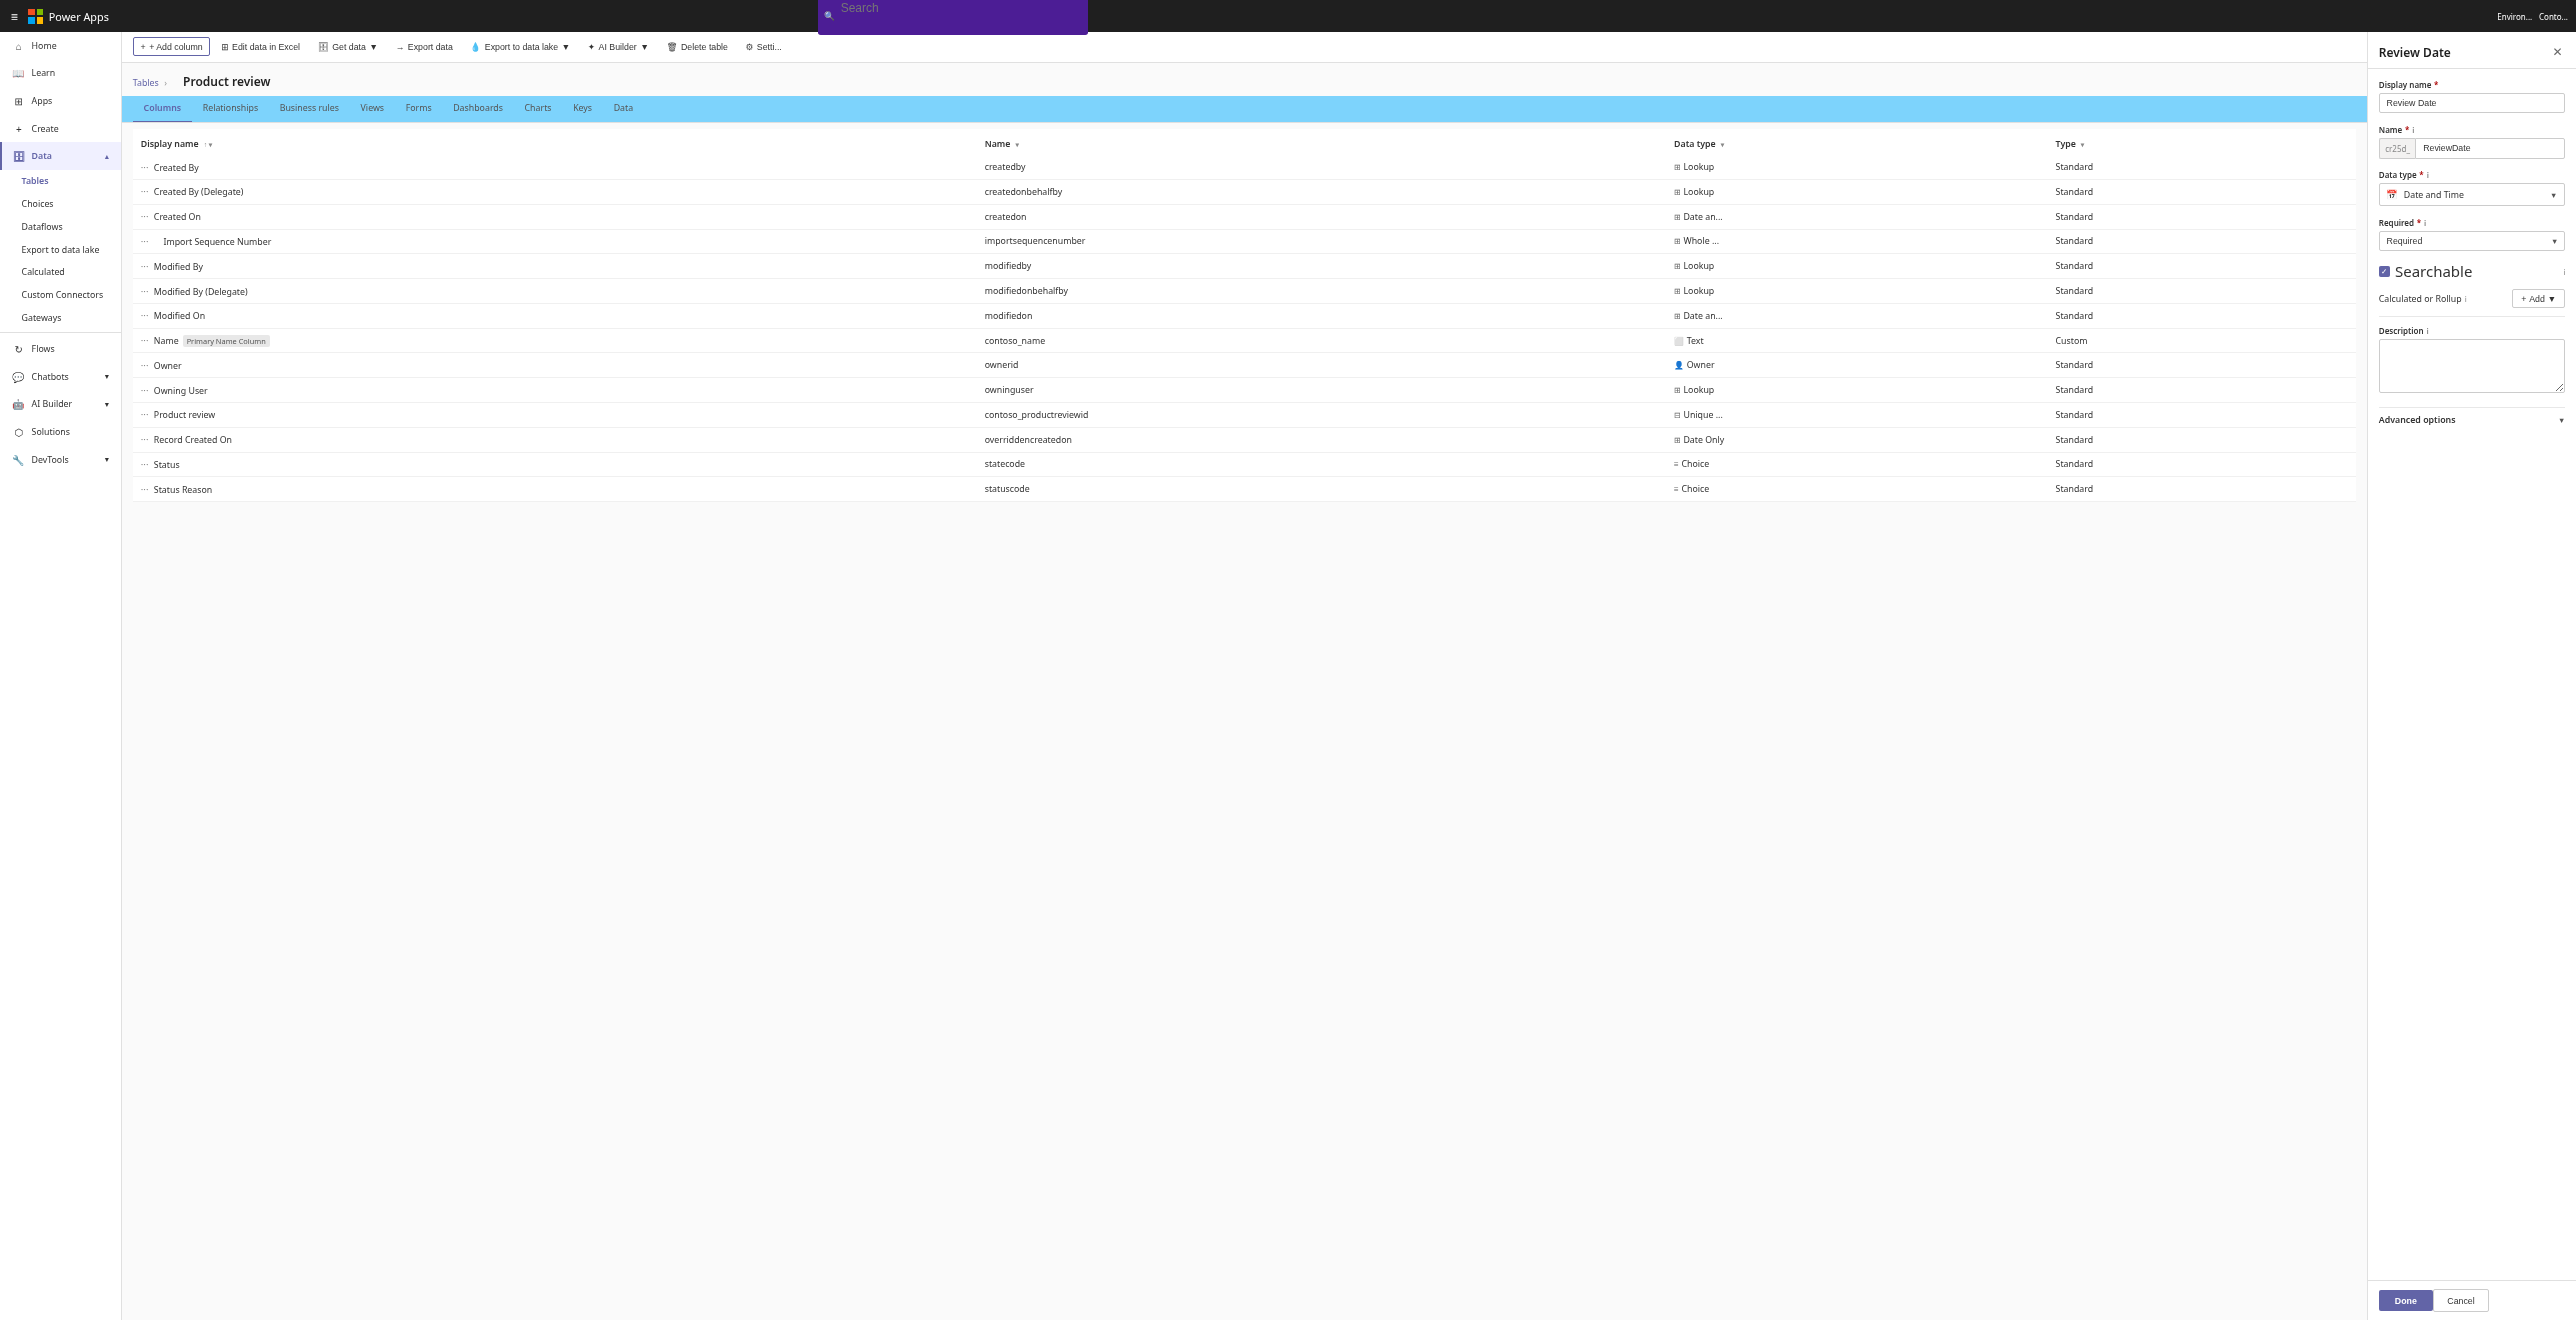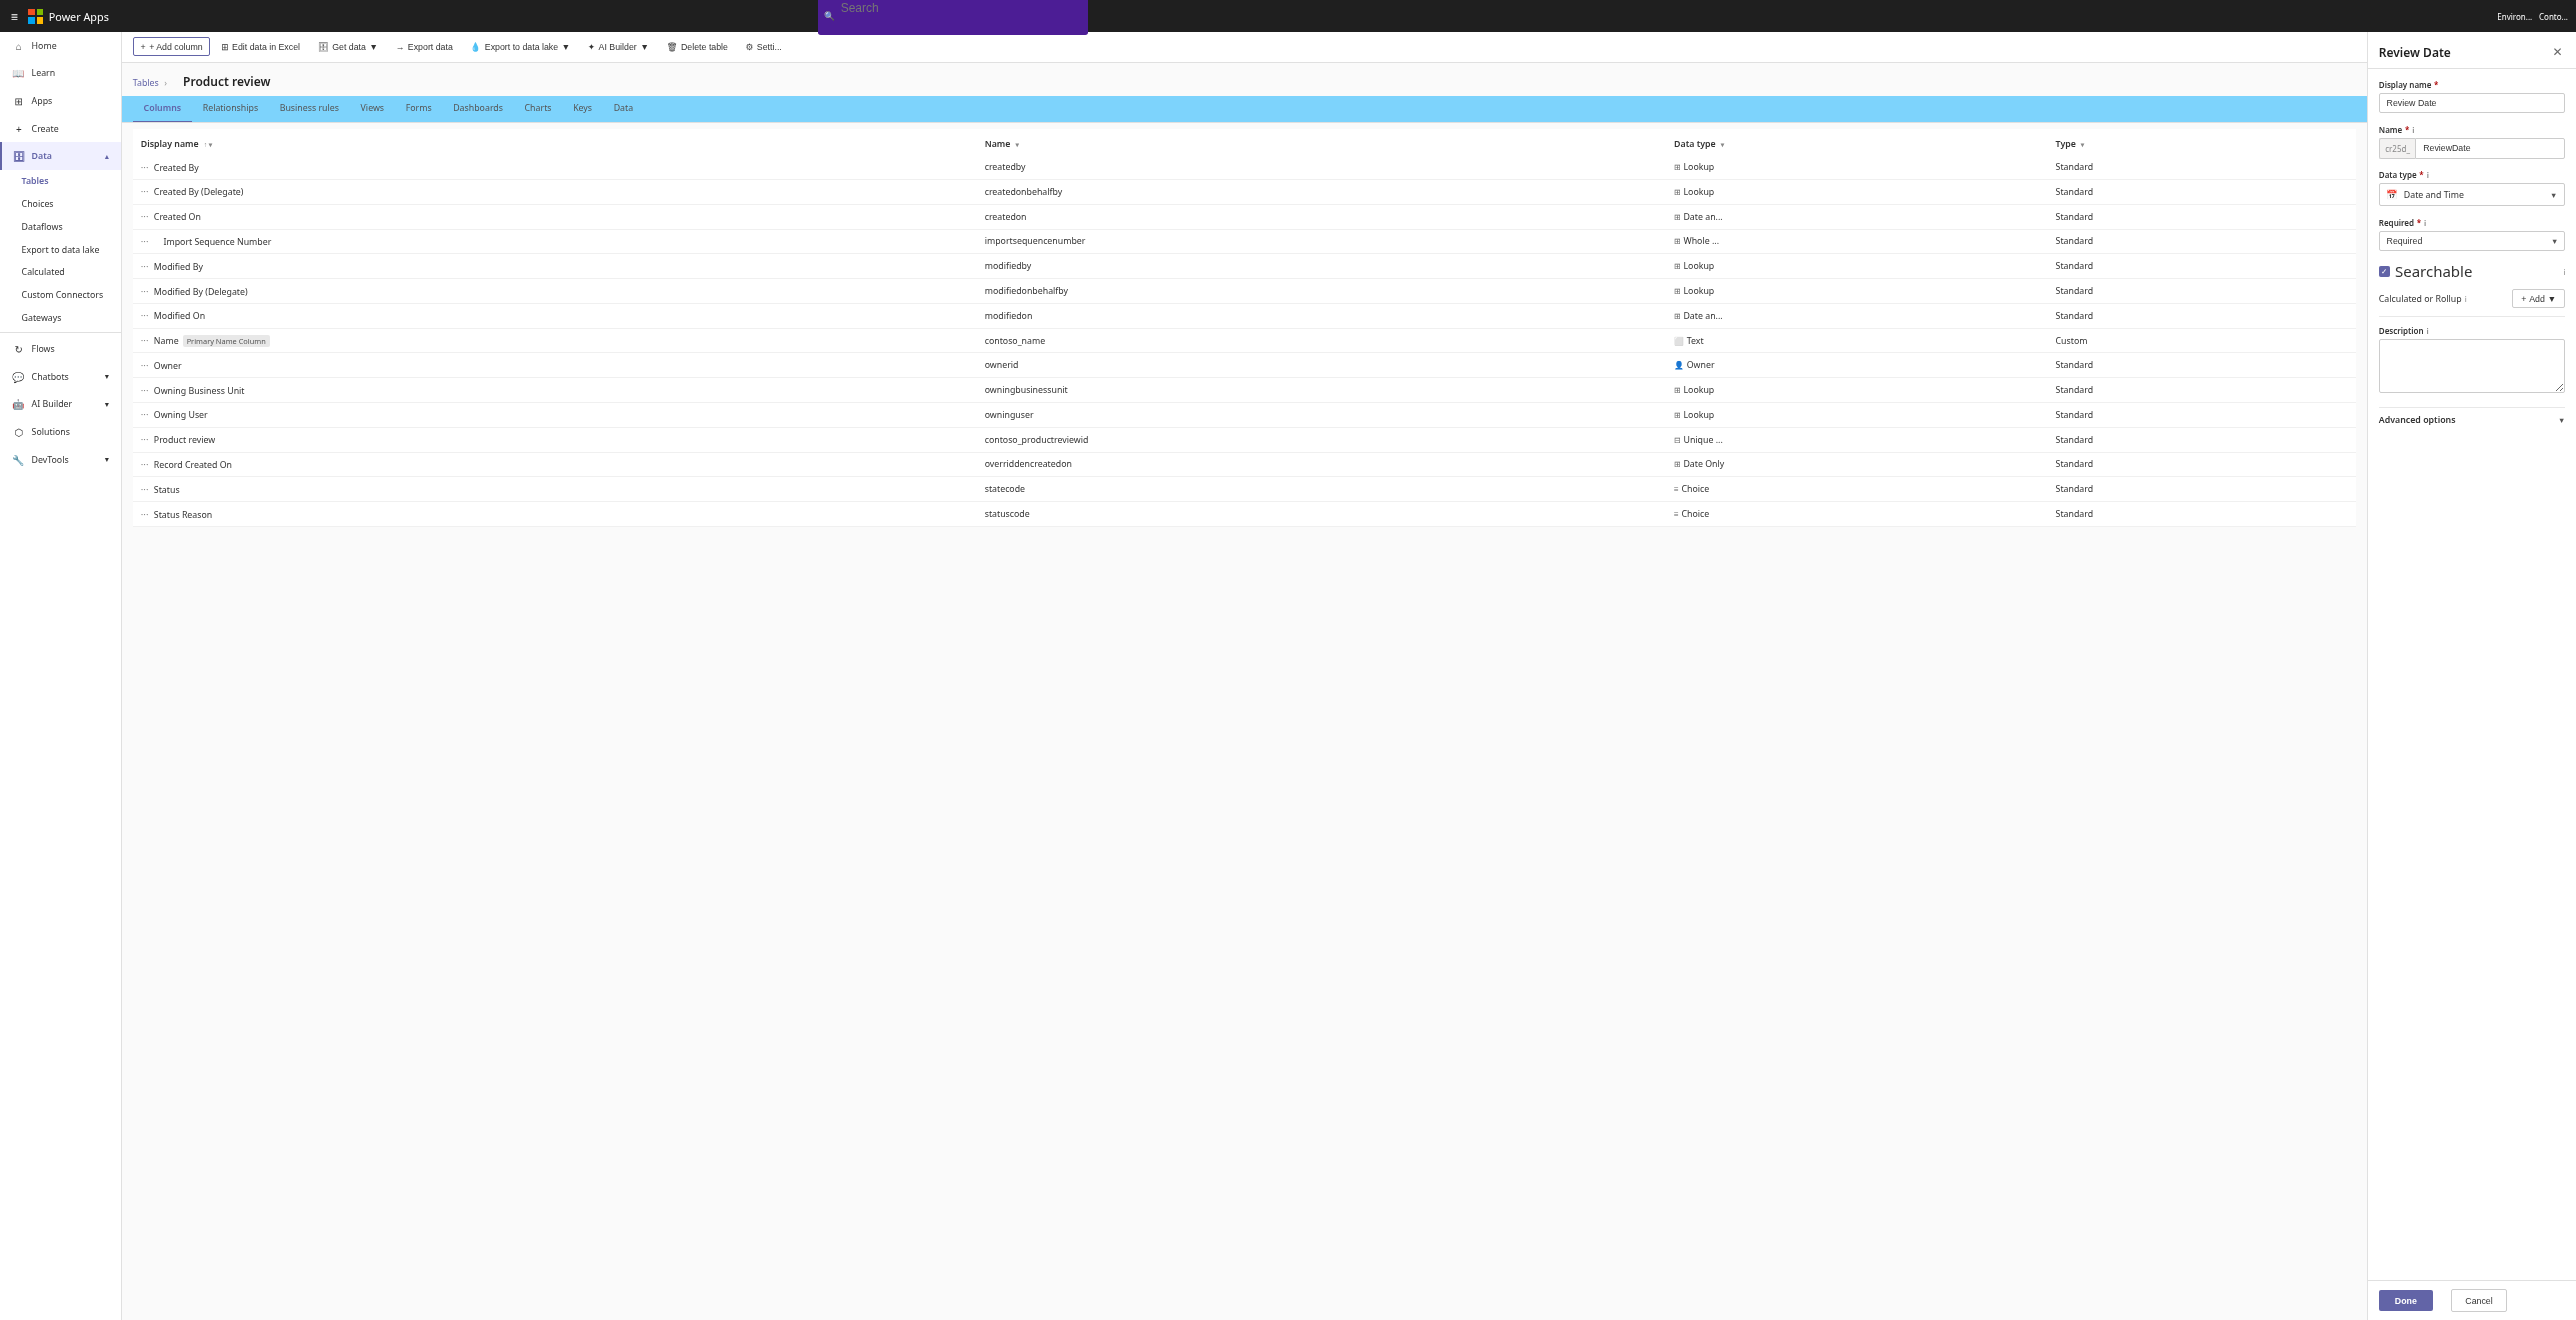--- a/index.html
+++ b/index.html
@@ -93,21 +93,21 @@
     .checkbox-label { font-size: 15px; color: #333; }
     .checkbox-info { margin-left: auto; color: #888; font-size: 8px; cursor: pointer; }
     .calc-row { display: flex; align-items: center; justify-content: space-between; margin-bottom: 8px; padding-bottom: 8px; border-bottom: 0.7px solid #e8e8e8; }
     .calc-label { font-size: 8.8px; color: #333; display: flex; align-items: center; gap: 2.7px; }
     .calc-label .info-icon { color: #888; font-size: 8px; cursor: pointer; }
     .add-btn { display: flex; align-items: center; gap: 2.7px; padding: 3.4px 8px; border: 0.7px solid #ccc; border-radius: 2px; background: #fff; font-size: 8.8px; color: #333; cursor: pointer; }
     .desc-textarea { width: 100%; height: 54px; padding: 4px 6.8px; border: 0.7px solid #ccc; border-radius: 2px; font-size: 8.8px; color: #333; outline: none; resize: vertical; }
     .advanced-row { display: flex; align-items: center; justify-content: space-between; padding: 6.8px 0; border-top: 0.7px solid #e8e8e8; cursor: pointer; }
     .advanced-label { font-size: 8.8px; font-weight: 600; color: #333; }
     .advanced-chev { font-size: 7.4px; color: #555; }
-    .right-panel-footer { display: flex; align-items: center; gap: 18px; padding: 8px 10.8px; border-top: 0.7px solid #e0e0e0; }
+    .right-panel-footer { display: flex; align-items: center; gap: 0; padding: 8px 10.8px; border-top: 0.7px solid #e0e0e0; }
     .btn-done { padding: 5.4px 16px; background: #6264a7; color: #fff; border: none; border-radius: 2px; font-size: 8.8px; cursor: pointer; font-weight: 600; }
     .btn-cancel { padding: 5.4px 13.5px; background: #fff; color: #333; border: 0.7px solid #ccc; border-radius: 2px; font-size: 8.8px; cursor: pointer; text-align: center; }
   </style>
 </head>
 <body>
 
 <div class="top-nav">
   <span class="top-nav-hamburger">≡</span>
   <div class="top-nav-logo">
     <div class="ms-logo-grid">
@@ -317,26 +317,20 @@
               <td><span class="data-type-icon">⬜</span><span>Text</span></td>
               <td>Custom</td>
             </tr>
             <tr>
               <td><span class="more-icon">···</span><span style="margin-left: 5.4px;">Owner</span></td>
               <td>ownerid</td>
               <td><span class="data-type-icon">👤</span><span>Owner</span></td>
               <td>Standard</td>
             </tr>
             <tr>
-              <td><span class="more-icon">···</span><span style="margin-left: 5.4px;">Owning Business Unit</span></td>
-              <td>owningbusinessunit</td>
-              <td><span class="data-type-icon">⊞</span><span>Lookup</span></td>
-              <td>Standard</td>
-            </tr>
-            <tr>
               <td><span class="more-icon">···</span><span style="margin-left: 5.4px;">Owning User</span></td>
               <td>owninguser</td>
               <td><span class="data-type-icon">⊞</span><span>Lookup</span></td>
               <td>Standard</td>
             </tr>
             <tr>
               <td><span class="more-icon">···</span><span style="margin-left: 5.4px;">Product review</span></td>
               <td>contoso_productreviewid</td>
               <td><span class="data-type-icon">⊟</span><span>Unique ...</span></td>
               <td>Standard</td>

